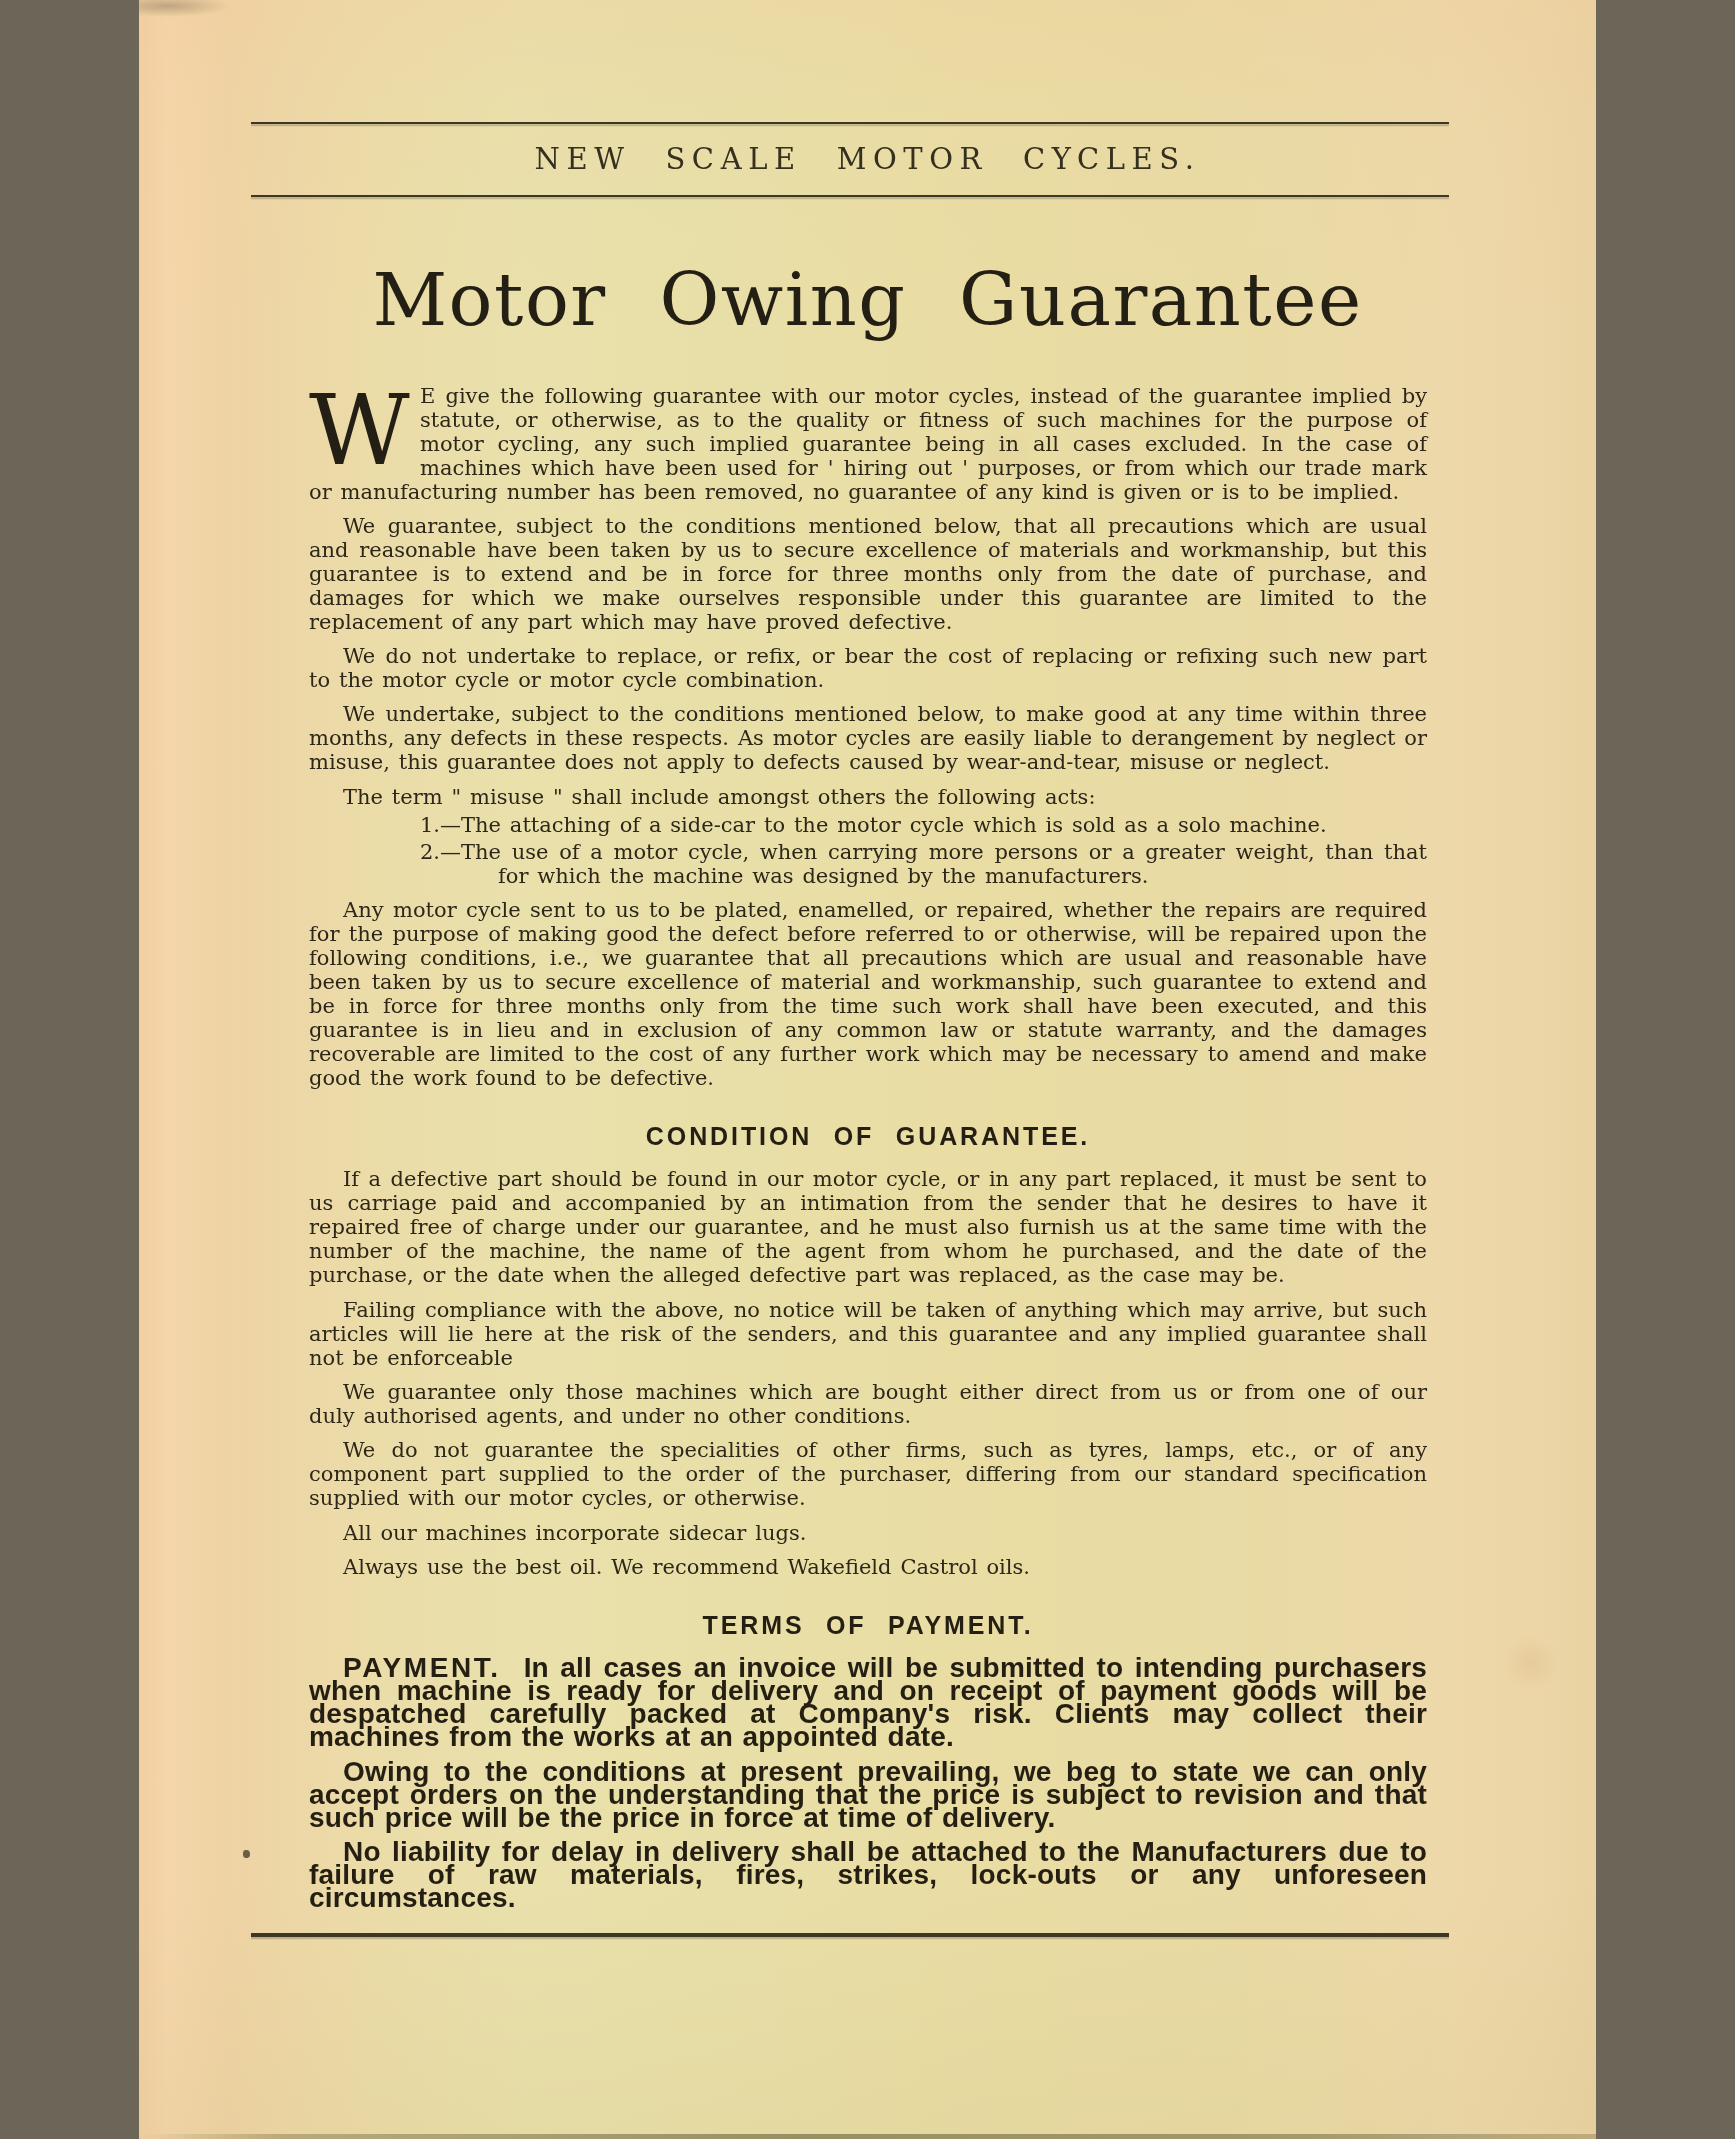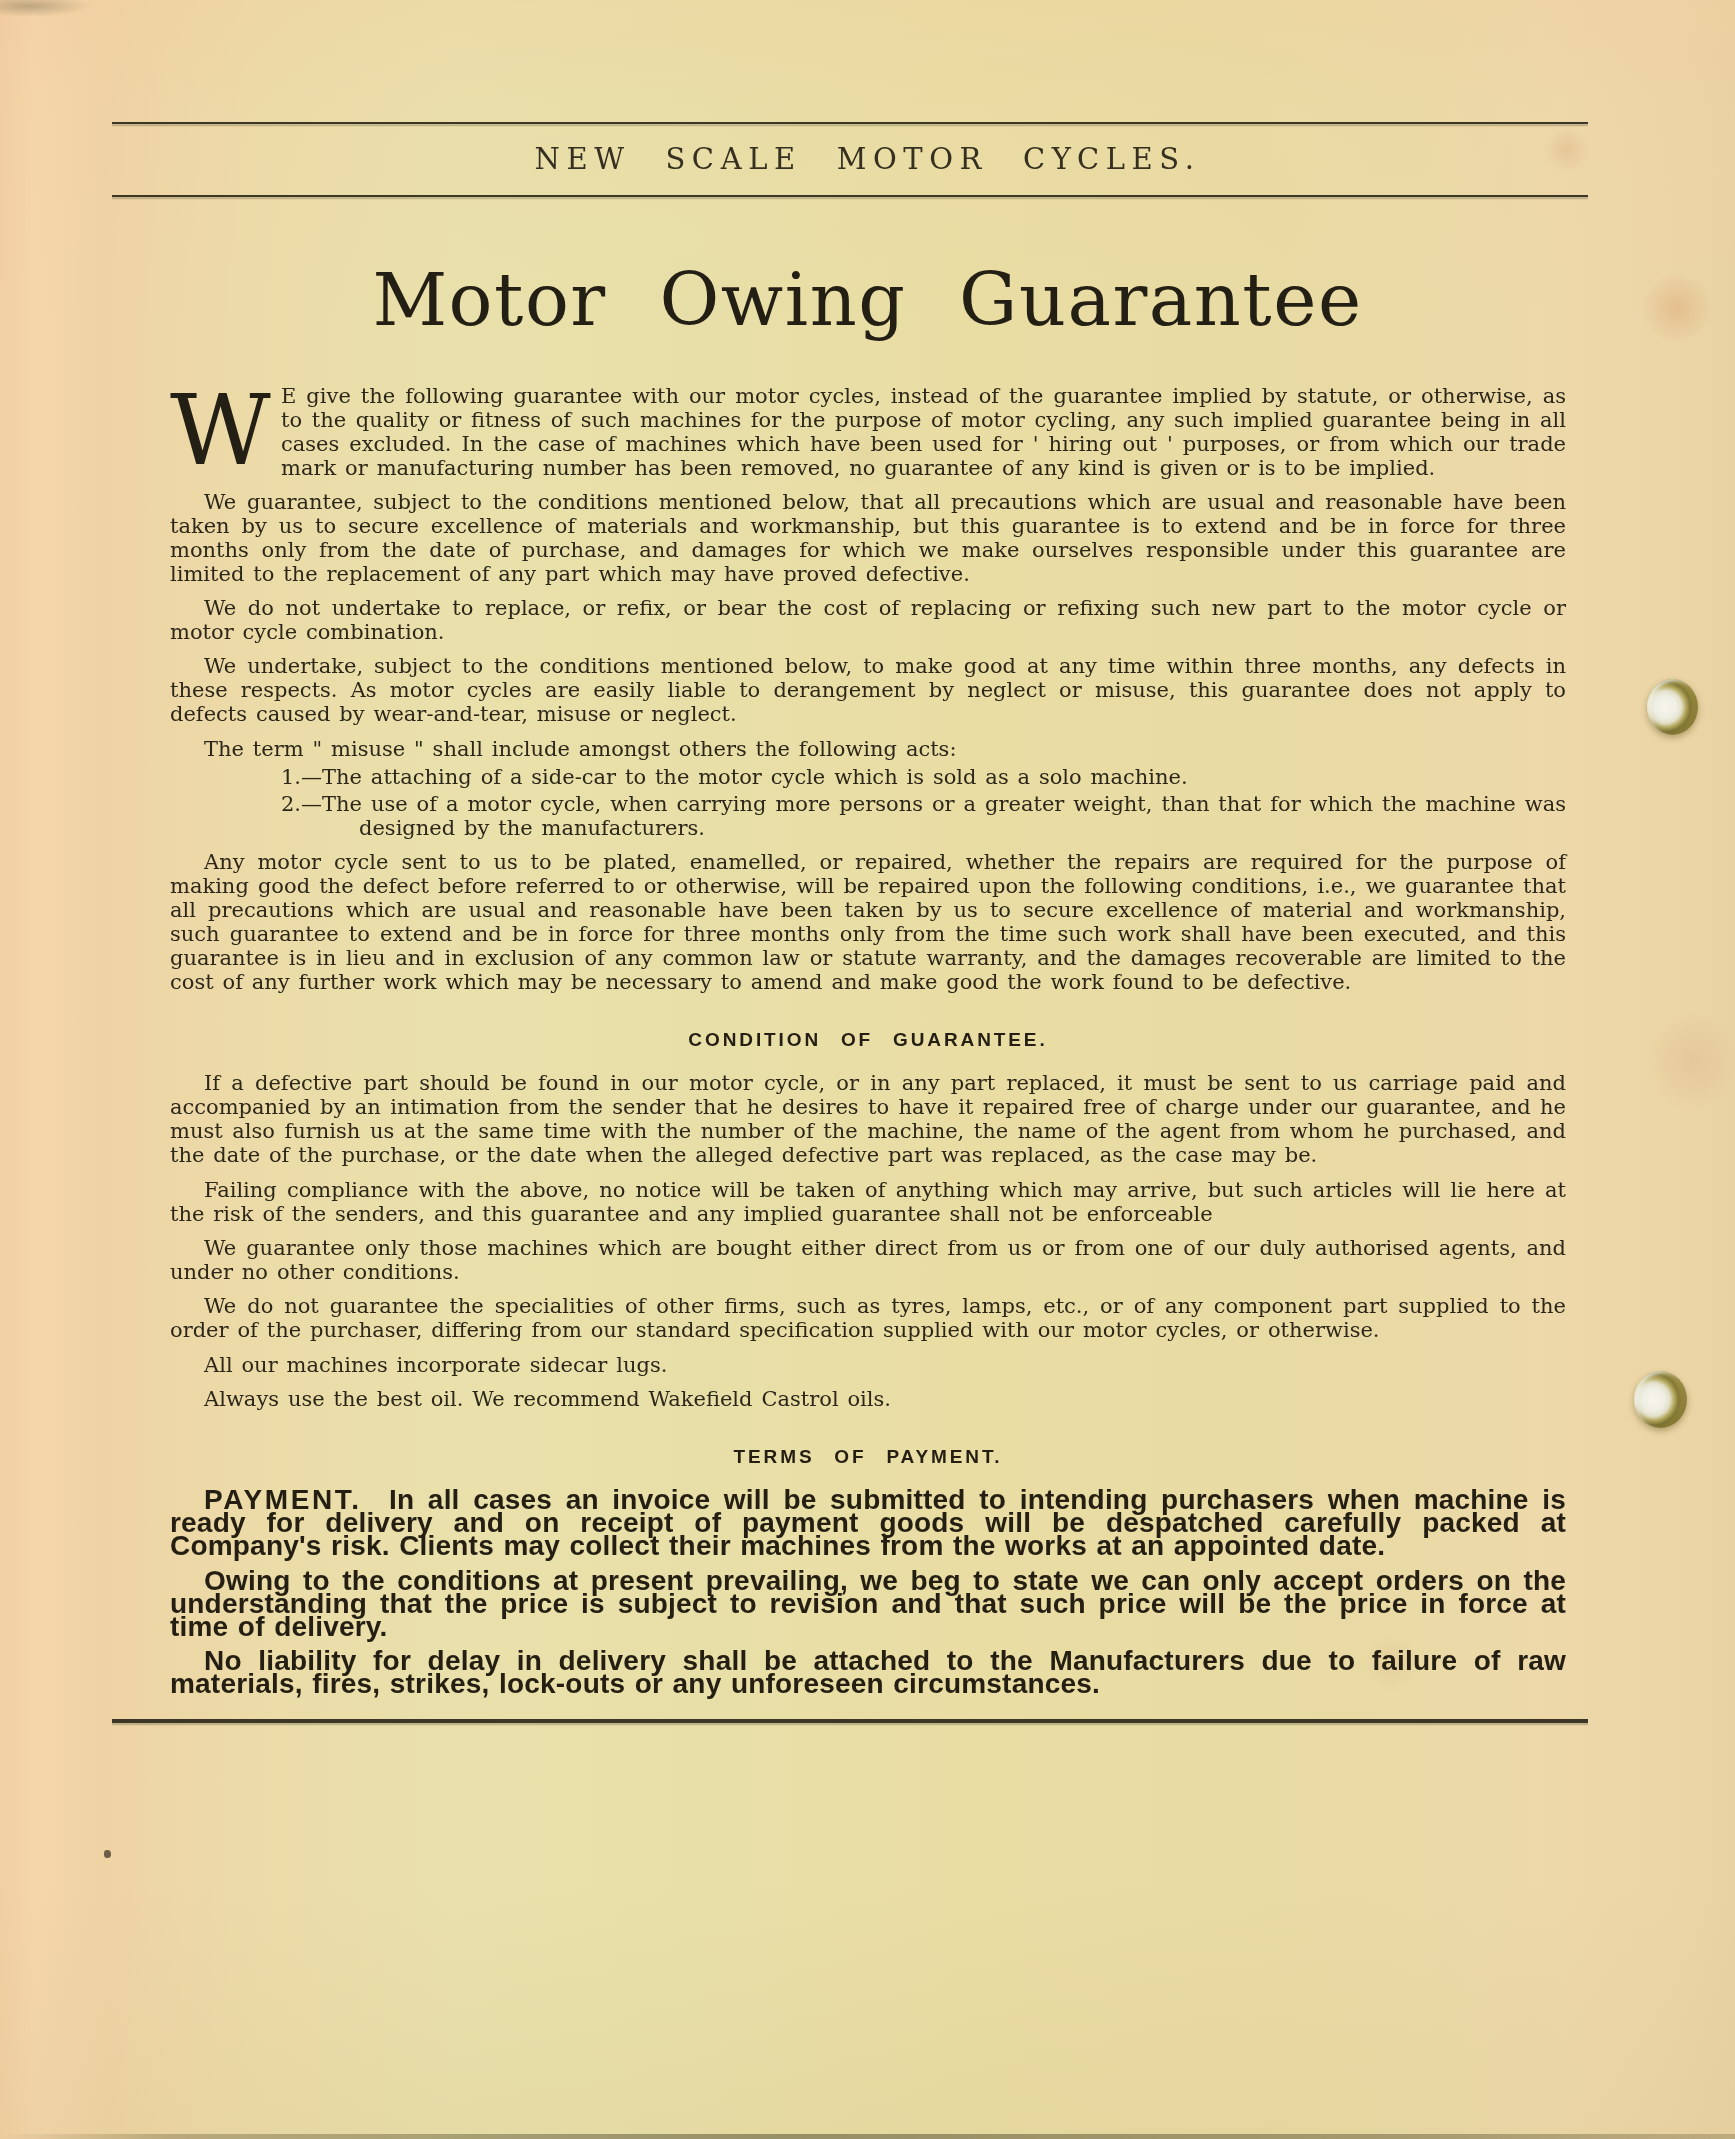--- a/index.html
+++ b/index.html
@@ -1,18 +1,18 @@
 <!DOCTYPE html>
 <html style="font-size:11.7px"><head>
 <meta charset="utf-8">
 <style>
   html,body{margin:0;padding:0;background:#6b6658;}
   .page{
     position:relative;
-    width:1735px;
+    width:1457px;
     height:2140px;
     margin:0 auto;
     overflow:hidden;
     color:#2c2719;
     font-family:"DejaVu Serif","Liberation Serif",serif;
     background-image:
       radial-gradient(circle 51px at 1677px 308px, rgba(207,132,82,0.28), rgba(207,132,82,0) 70%),
       radial-gradient(circle 33px at 1567px 150px, rgba(205,140,92,0.22), rgba(205,140,92,0) 70%),
       radial-gradient(circle 70px at 1692px 1061px, rgba(198,138,88,0.16), rgba(198,138,88,0) 70%),
       radial-gradient(circle 40px at 1391px 1663px, rgba(190,130,80,0.12), rgba(190,130,80,0) 70%),
@@ -57,21 +57,21 @@
     font-size:98px;
     line-height:0.8;
     padding:7.3px 10.3px 0 0;
     color:#241f14;
   }
   .misuse-list{margin-top:4.4px;}
   .misuse-item{margin:3px 0 0 0;padding-left:189px;text-indent:-78px;}
   .subhead{
     font-family:"Liberation Sans","DejaVu Sans",sans-serif;
     font-weight:bold;
-    font-size:19px;
+    font-size:25px;
     letter-spacing:2.9px;
     word-spacing:11.7px;
     text-align:center;
     text-indent:0;
     color:#241f12;
     margin:34px 0 19px 0;
   }
   .bold-para{
     font-family:"Liberation Sans","DejaVu Sans",sans-serif;
     font-weight:bold;

